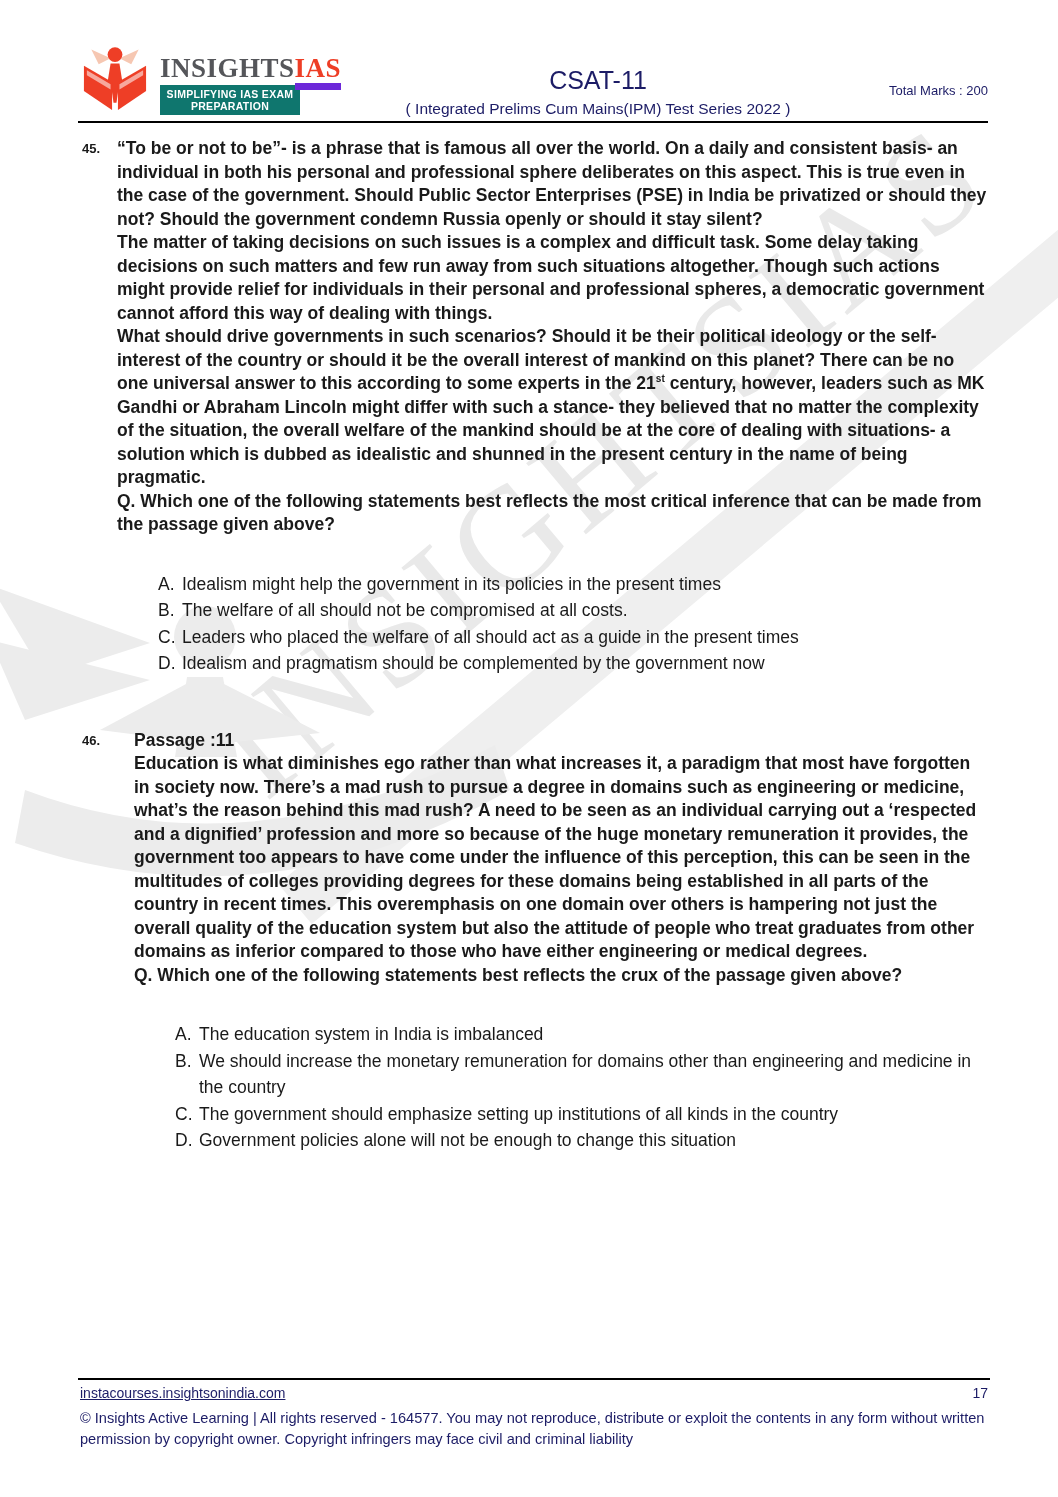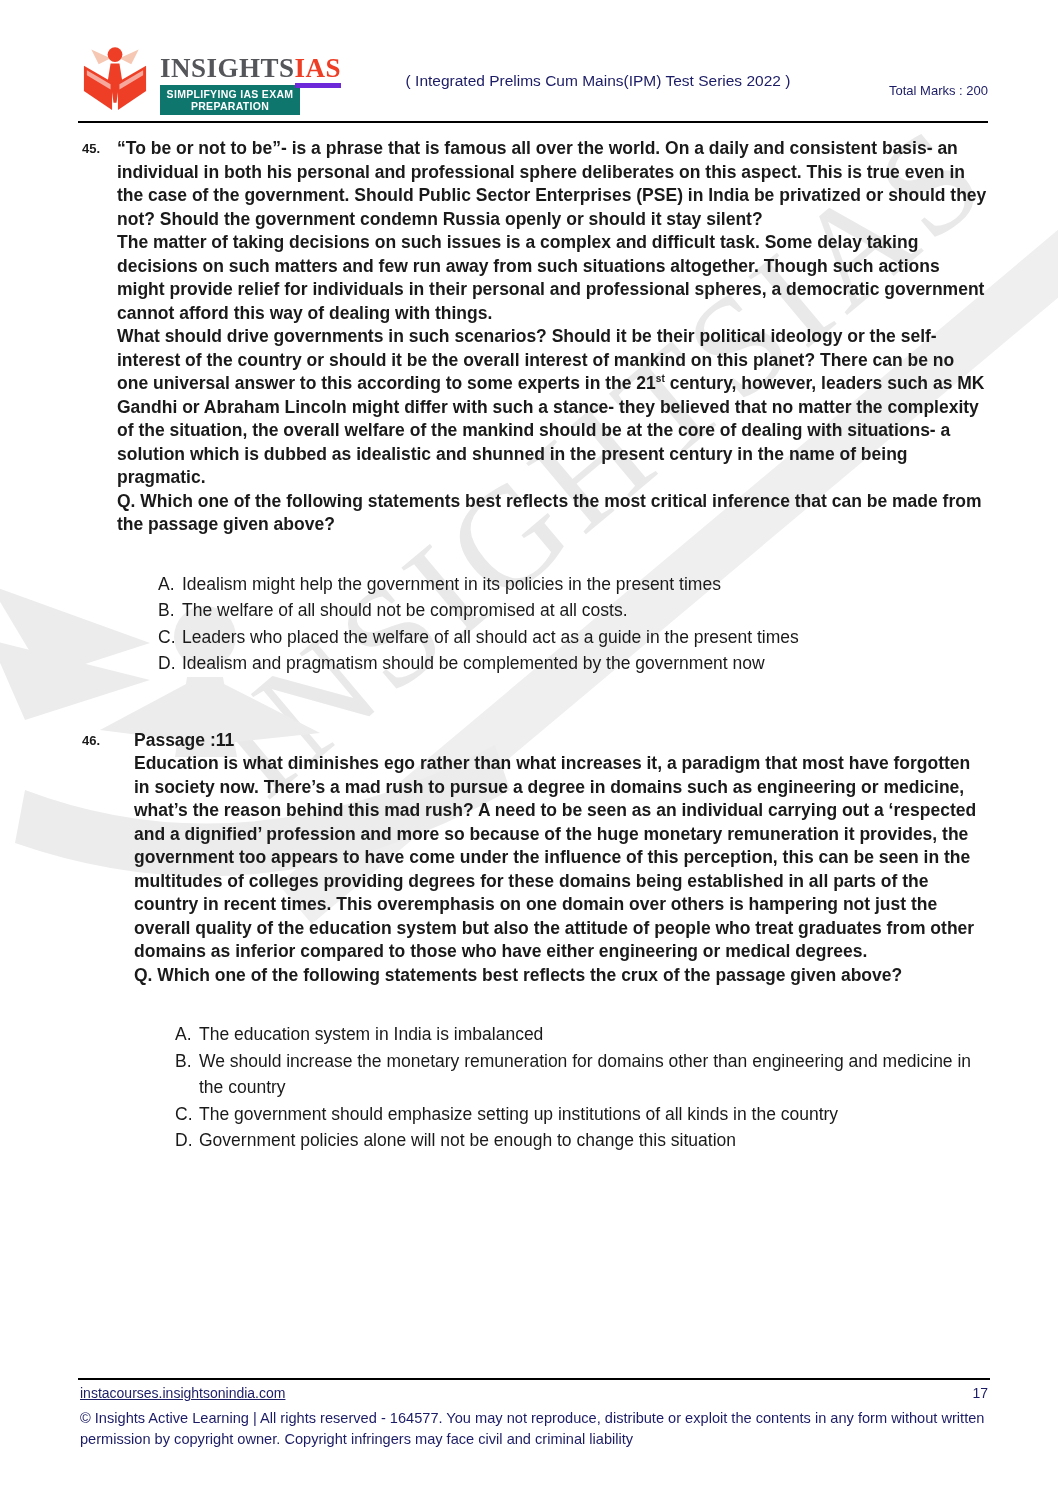--- a/index.html
+++ b/index.html
@@ -26,21 +26,21 @@
     transform:rotate(-40deg);transform-origin:0 50%;
   }
   .wm-logo{position:absolute;left:-10px;top:545px;}
   
   .header{position:absolute;left:78px;top:45px;width:910px;display:flex;align-items:flex-start;z-index:2;}
   .logo{display:flex;align-items:flex-start;width:300px;}
   .logo-icon{width:74px;height:74px;flex:0 0 auto;}
   .logo-textcol{margin-left:8px;padding-top:10px;}
   .brand{font-family:"Liberation Serif",serif;font-weight:bold;font-size:27px;letter-spacing:0.5px;line-height:1;}
   .brand .b1{color:#55565a;}
-  .brand .b2{color:#ee3e26;border-bottom:5px solid #6d28d9;}
+  .brand .b2{color:#ee3e26;border-bottom:7px solid #6d28d9;}
   .tagline{
     margin-top:3px;background:#0f766e;color:#ffffff;
     font-size:10.5px;font-weight:bold;text-align:center;
     line-height:12px;padding:3px 5px;width:130px;letter-spacing:0.3px;
   }
   .head-center{flex:1;text-align:center;padding-top:21px;color:#1c1c66;}
   .head-title{font-size:25px;line-height:28px;}
   .head-sub{font-size:15.5px;margin-top:6px;}
   .head-right{width:170px;text-align:right;padding-top:38px;color:#1c1c66;font-size:13px;white-space:nowrap;}
   .header-rule{position:absolute;left:78px;top:121px;width:910px;height:2px;background:#000;z-index:2;}
@@ -101,20 +101,21 @@
     </svg>
     <div class="logo-textcol">
       <div class="brand"><span class="b1">INSIGHTS</span><span class="b2">IAS</span></div>
       <div class="tagline">
         <div>SIMPLIFYING IAS EXAM</div>
         <div>PREPARATION</div>
       </div>
     </div>
   </div>
   <div class="head-center">
+    <div class="head-title">CSAT-11</div>
     <div class="head-sub">( Integrated Prelims Cum Mains(IPM) Test Series 2022 )</div>
   </div>
   <div class="head-right">Total Marks : 200</div>
 </div>
 <div class="header-rule"></div>
 
 <div class="main">
 
   <div class="question">
     <div class="qnum">45.</div>

